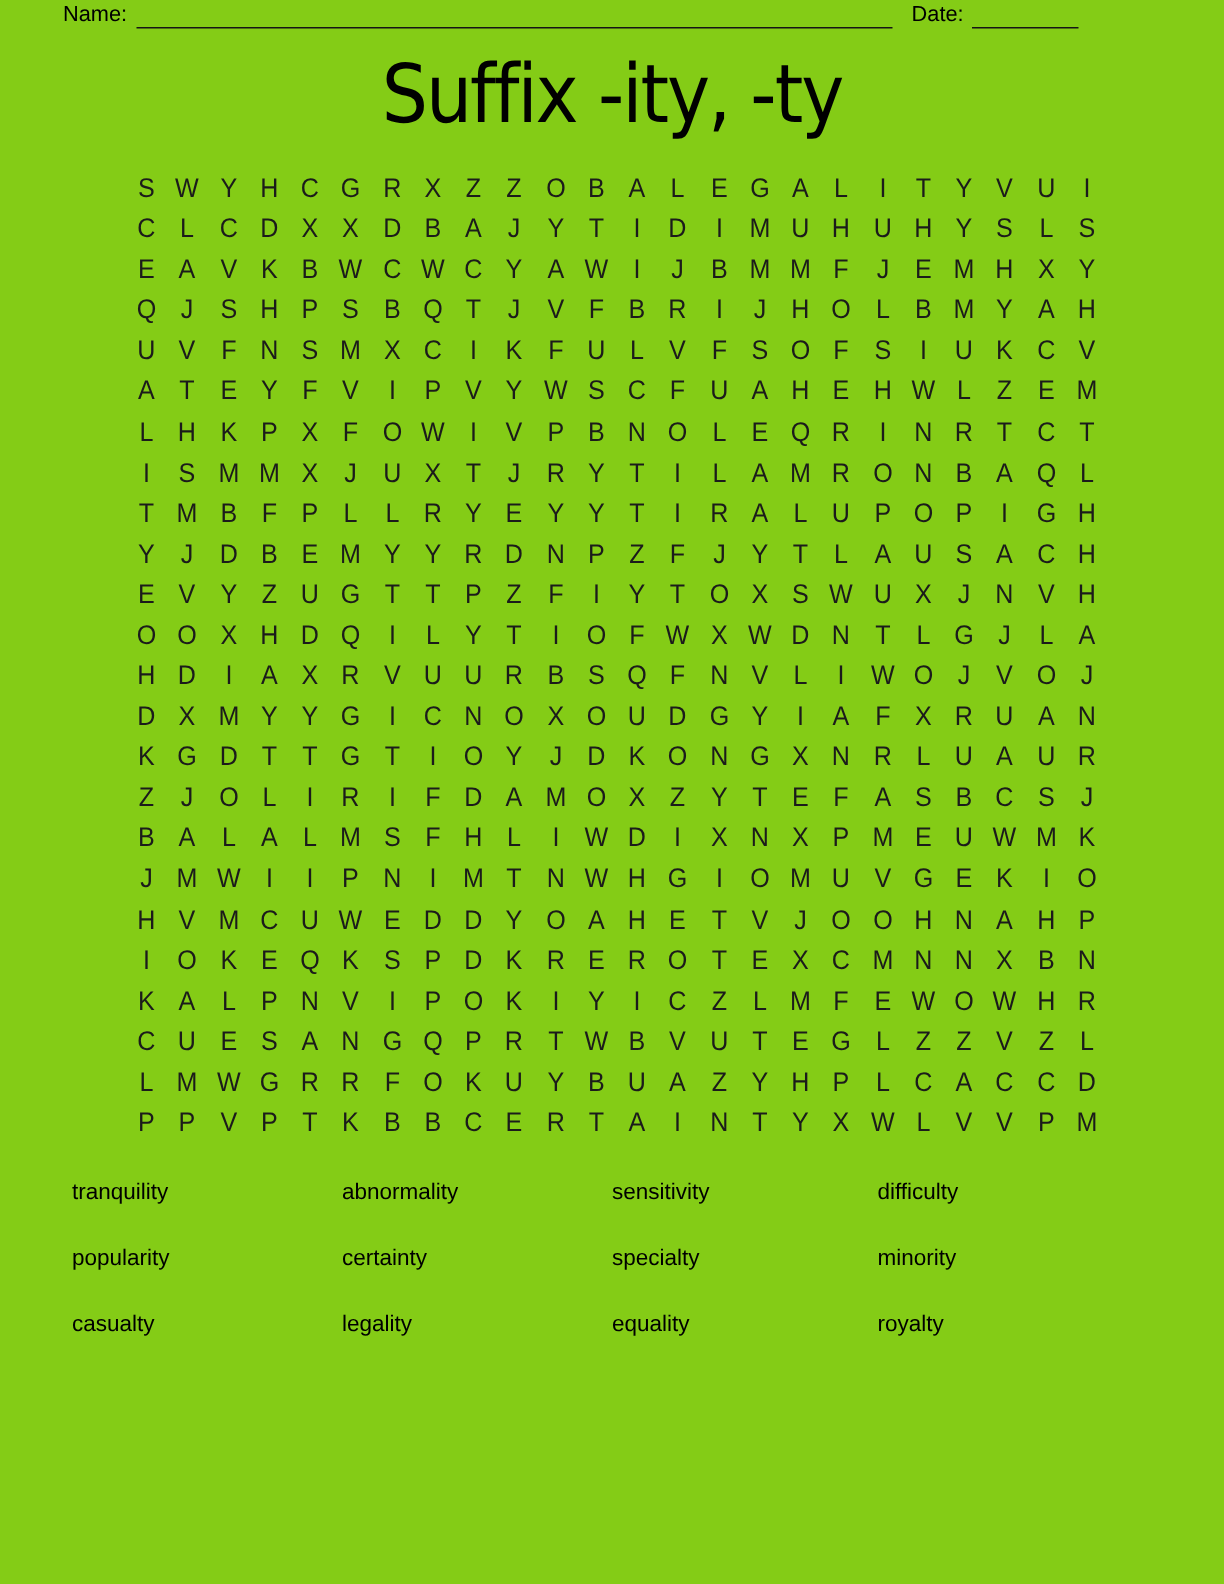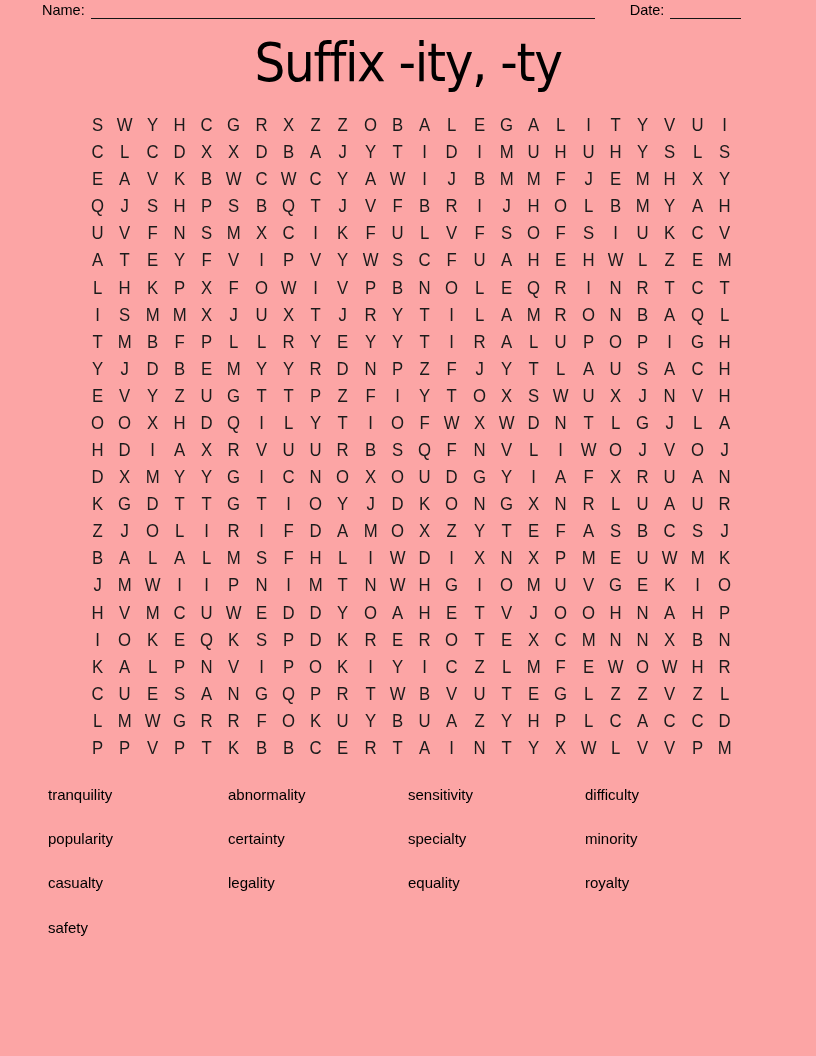--- a/index.html
+++ b/index.html
@@ -4,31 +4,31 @@
 <style>
   * { margin:0; padding:0; box-sizing:border-box; }
   html,body { width:816px; height:1056px; }
   body {
     background:#ffffff;
     font-family:"Liberation Sans", sans-serif;
     color:#000000;
     position:relative;
     overflow:hidden;
   }
-  .page { position:absolute; inset:0; background:#fca5a5; }
+  .page { position:absolute; inset:0; background:#84cc16; }
 
   
   .header {
     position:absolute; top:2px; left:42px; width:704px;
     display:flex; align-items:flex-end;
     font-size:14.5px; line-height:17px; color:#000;
   }
   .blank-line { border-bottom:1.5px solid #151515; height:15px; }
   .name-blank { width:504px; margin-left:6px; }
-  .date-label { margin-left:35px; }
+  .date-label { margin-left:13px; }
   .date-blank { width:71px; margin-left:6px; }
 
   
   .title {
     position:absolute; top:31px; left:0; width:816px;
     text-align:center;
     font-family:"DejaVu Sans", sans-serif;
     font-size:54px; font-weight:500; letter-spacing:-1.5px;
     transform:scaleX(0.90); transform-origin:center;
     white-space:nowrap;
@@ -656,16 +656,15 @@
       <div class="word">sensitivity</div>
       <div class="word">difficulty</div>
       <div class="word">popularity</div>
       <div class="word">certainty</div>
       <div class="word">specialty</div>
       <div class="word">minority</div>
       <div class="word">casualty</div>
       <div class="word">legality</div>
       <div class="word">equality</div>
       <div class="word">royalty</div>
-      <div class="word">safety</div>
     </div>
 
 </div>
 
 </body></html>

